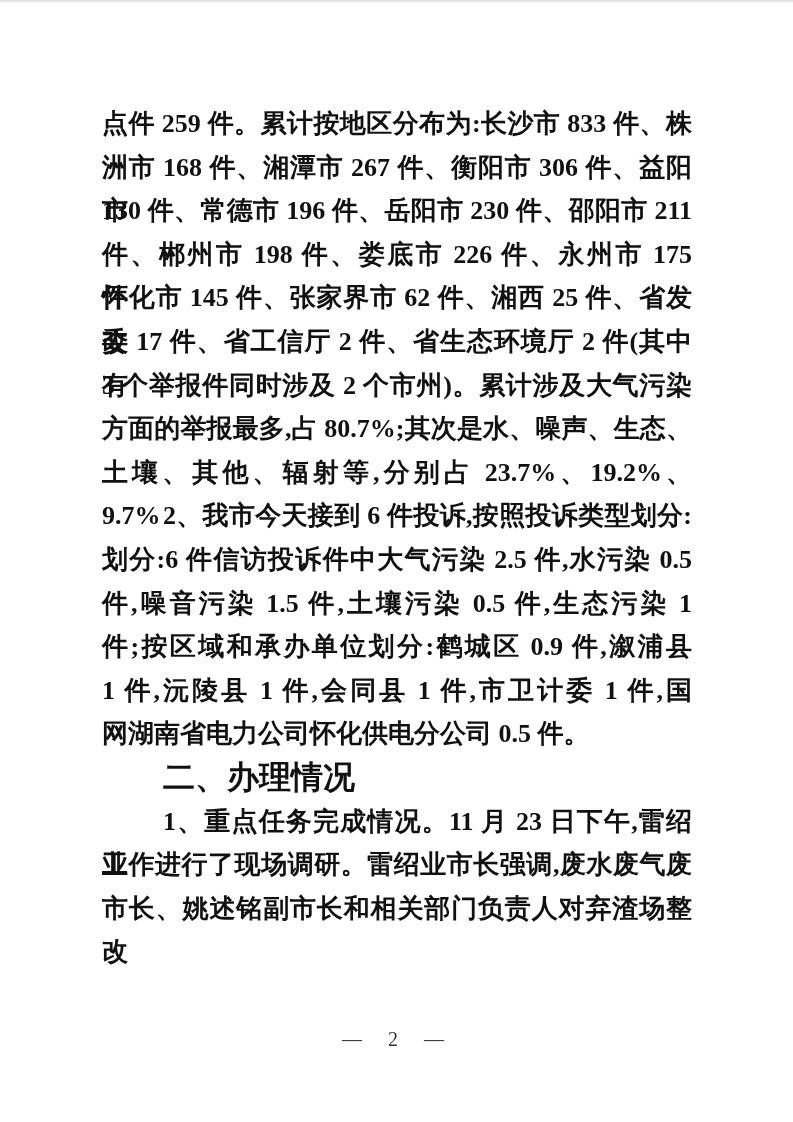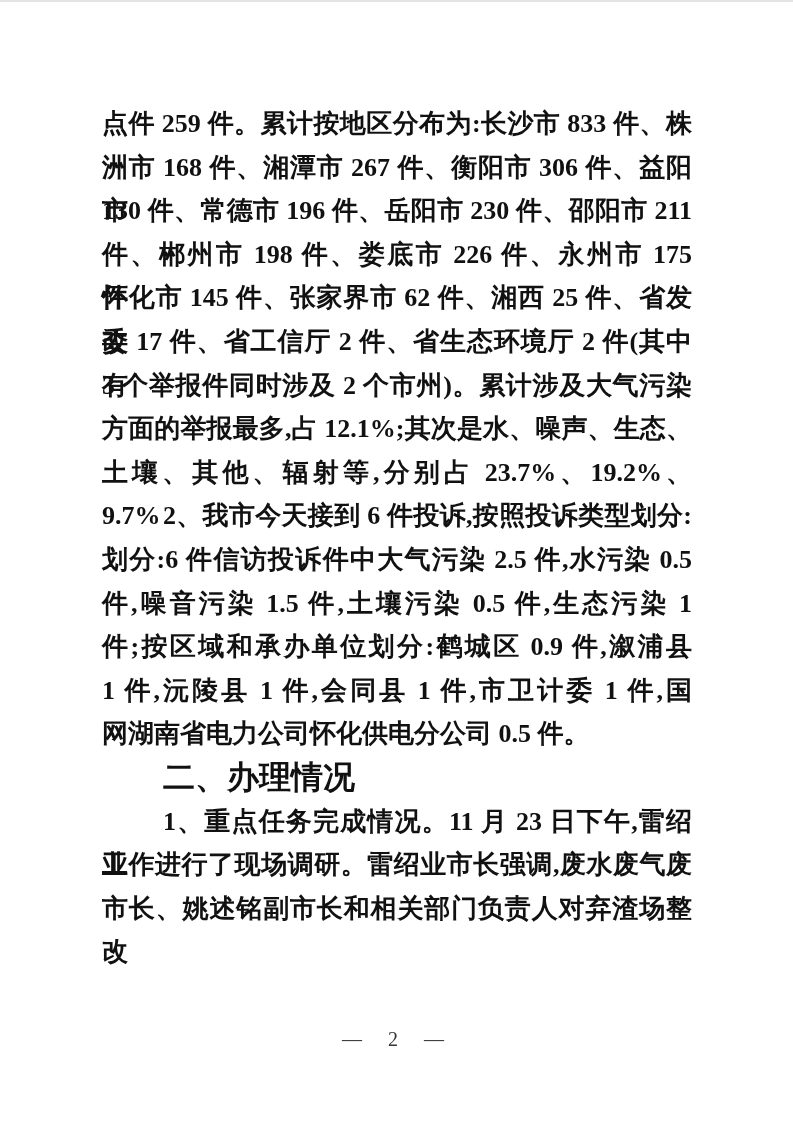--- a/index.html
+++ b/index.html
@@ -73,21 +73,21 @@
   <div class="scan-edge"></div>
 
   <div class="text-block">
     <div class="line">点件 259 件。累计按地区分布为:长沙市 833 件、株</div>
     <div class="line">洲市 168 件、湘潭市 267 件、衡阳市 306 件、益阳市</div>
     <div class="line">130 件、常德市 196 件、岳阳市 230 件、邵阳市 211</div>
     <div class="line">件、郴州市 198 件、娄底市 226 件、永州市 175 件、</div>
     <div class="line">怀化市 145 件、张家界市 62 件、湘西 25 件、省发改</div>
     <div class="line">委 17 件、省工信厅 2 件、省生态环境厅 2 件(其中有</div>
     <div class="line">3 个举报件同时涉及 2 个市州)。累计涉及大气污染</div>
-    <div class="line">方面的举报最多,占 12.1%;其次是水、噪声、生态、</div>
+    <div class="line">方面的举报最多,占 80.7%;其次是水、噪声、生态、</div>
     <div class="line">土壤、其他、辐射等,分别占 23.7%、19.2%、9.7%、</div>
     <div class="line indent">2、我市今天接到 6 件投诉,按照投诉类型划分:</div>
     <div class="line">划分:6 件信访投诉件中大气污染 2.5 件,水污染 0.5</div>
     <div class="line">件,噪音污染 1.5 件,土壤污染 0.5 件,生态污染 1</div>
     <div class="line">件;按区域和承办单位划分:鹤城区 0.9 件,溆浦县</div>
     <div class="line">1 件,沅陵县 1 件,会同县 1 件,市卫计委 1 件,国</div>
     <div class="line para-end">网湖南省电力公司怀化供电分公司 0.5 件。</div>
     <div class="line heading">二、办理情况</div>
     <div class="line indent">1、重点任务完成情况。11 月 23 日下午,雷绍业</div>
     <div class="line">工作进行了现场调研。雷绍业市长强调,废水废气废</div>

